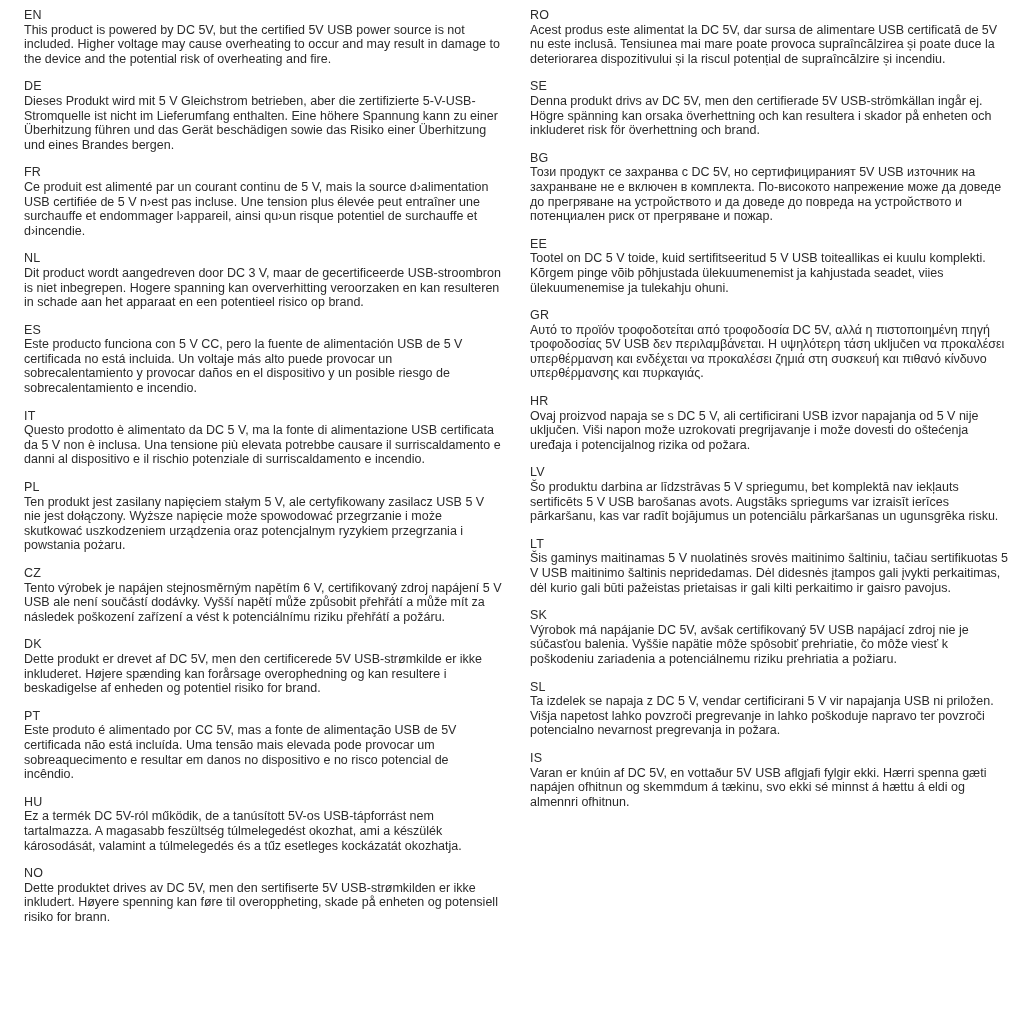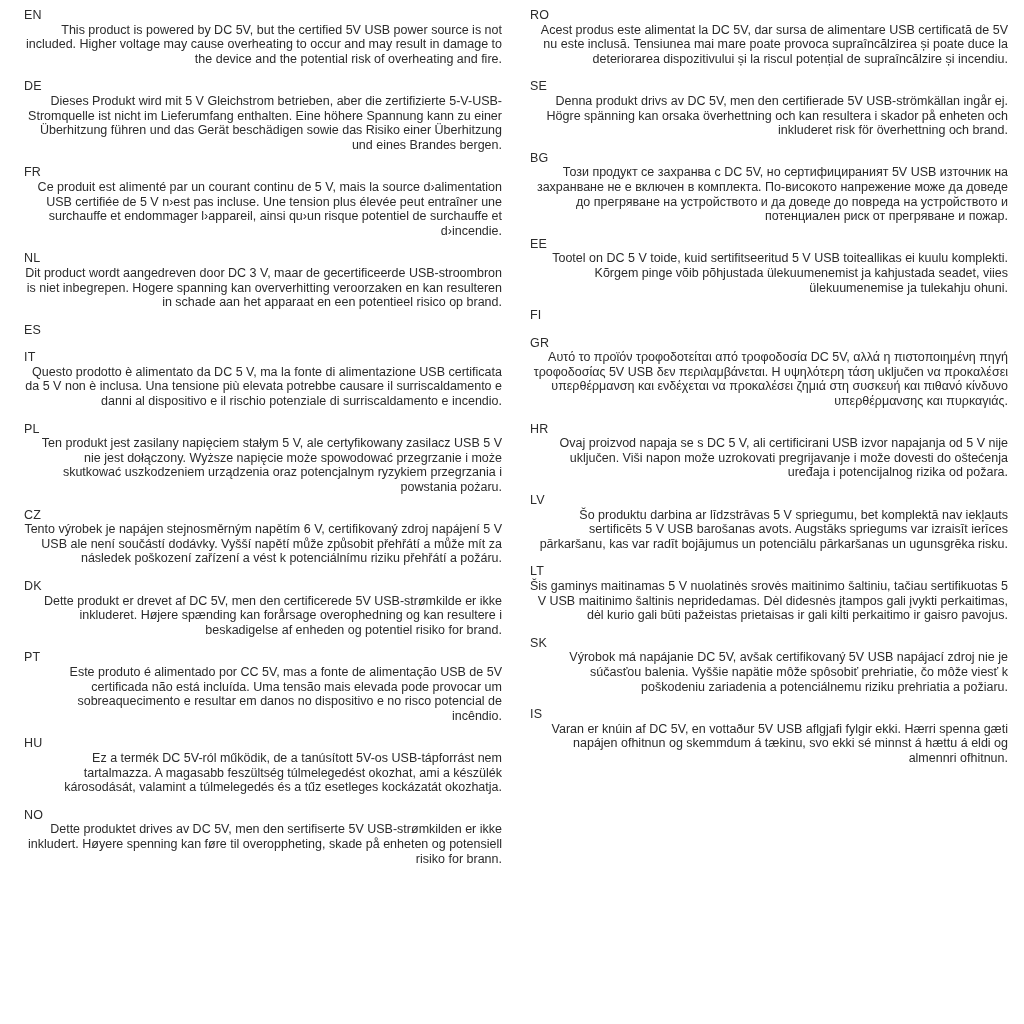--- a/index.html
+++ b/index.html
@@ -37,21 +37,21 @@
     margin: 0;
     padding: 0;
     letter-spacing: 0.2px;
   }
   .text {
     font-size: 12.5px;
     font-weight: 400;
     line-height: 14.6px;
     margin: 0;
     padding: 0;
-    text-align: right;
+    text-align: left;
   }
 </style>
 </head>
 <body>
 
 <div class="page">
   <div class="column" id="col-left">
       <section class="lang-section">
         <h2 class="code">EN</h2>
         <p class="text">This product is powered by DC 5V, but the certified 5V USB power source is not included. Higher voltage may cause overheating to occur and may result in damage to the device and the potential risk of overheating and fire.</p>
@@ -63,20 +63,21 @@
       <section class="lang-section">
         <h2 class="code">FR</h2>
         <p class="text">Ce produit est alimenté par un courant continu de 5 V, mais la source d›alimentation USB certifiée de 5 V n›est pas incluse. Une tension plus élevée peut entraîner une surchauffe et endommager l›appareil, ainsi qu›un risque potentiel de surchauffe et d›incendie.</p>
       </section>
       <section class="lang-section">
         <h2 class="code">NL</h2>
         <p class="text">Dit product wordt aangedreven door DC 3 V, maar de gecertificeerde USB-stroombron is niet inbegrepen. Hogere spanning kan oververhitting veroorzaken en kan resulteren in schade aan het apparaat en een potentieel risico op brand.</p>
       </section>
       <section class="lang-section">
         <h2 class="code">ES</h2>
+        <p class="text">Este producto funciona con 5 V CC, pero la fuente de alimentación USB de 5 V certificada no está incluida. Un voltaje más alto puede provocar un sobrecalentamiento y provocar daños en el dispositivo y un posible riesgo de sobrecalentamiento e incendio.</p>
       </section>
       <section class="lang-section">
         <h2 class="code">IT</h2>
         <p class="text">Questo prodotto è alimentato da DC 5 V, ma la fonte di alimentazione USB certificata da 5 V non è inclusa. Una tensione più elevata potrebbe causare il surriscaldamento e danni al dispositivo e il rischio potenziale di surriscaldamento e incendio.</p>
       </section>
       <section class="lang-section">
         <h2 class="code">PL</h2>
         <p class="text">Ten produkt jest zasilany napięciem stałym 5 V, ale certyfikowany zasilacz USB 5 V nie jest dołączony. Wyższe napięcie może spowodować przegrzanie i może skutkować uszkodzeniem urządzenia oraz potencjalnym ryzykiem przegrzania i powstania pożaru.</p>
       </section>
       <section class="lang-section">
@@ -111,21 +112,20 @@
       </section>
       <section class="lang-section">
         <h2 class="code">BG</h2>
         <p class="text">Този продукт се захранва с DC 5V, но сертифицираният 5V USB източник на захранване не е включен в комплекта. По-високото напрежение може да доведе до прегряване на устройството и да доведе до повреда на устройството и потенциален риск от прегряване и пожар.</p>
       </section>
       <section class="lang-section">
         <h2 class="code">EE</h2>
         <p class="text">Tootel on DC 5 V toide, kuid sertifitseeritud 5 V USB toiteallikas ei kuulu komplekti. Kõrgem pinge võib põhjustada ülekuumenemist ja kahjustada seadet, viies ülekuumenemise ja tulekahju ohuni.</p>
       </section>
       <section class="lang-section">
-        <h2 class="code">FI</h2>
       </section>
       <section class="lang-section">
         <h2 class="code">GR</h2>
         <p class="text">Αυτό το προϊόν τροφοδοτείται από τροφοδοσία DC 5V, αλλά η πιστοποιημένη πηγή τροφοδοσίας 5V USB δεν περιλαμβάνεται. Η υψηλότερη τάση uključen να προκαλέσει υπερθέρμανση και ενδέχεται να προκαλέσει ζημιά στη συσκευή και πιθανό κίνδυνο υπερθέρμανσης και πυρκαγιάς.</p>
       </section>
       <section class="lang-section">
         <h2 class="code">HR</h2>
         <p class="text">Ovaj proizvod napaja se s DC 5 V, ali certificirani USB izvor napajanja od 5 V nije uključen. Viši napon može uzrokovati pregrijavanje i može dovesti do oštećenja uređaja i potencijalnog rizika od požara.</p>
       </section>
       <section class="lang-section">
@@ -134,17 +134,21 @@
       </section>
       <section class="lang-section">
         <h2 class="code">LT</h2>
         <p class="text">Šis gaminys maitinamas 5 V nuolatinės srovės maitinimo šaltiniu, tačiau sertifikuotas 5 V USB maitinimo šaltinis nepridedamas. Dėl didesnės įtampos gali įvykti perkaitimas, dėl kurio gali būti pažeistas prietaisas ir gali kilti perkaitimo ir gaisro pavojus.</p>
       </section>
       <section class="lang-section">
         <h2 class="code">SK</h2>
         <p class="text">Výrobok má napájanie DC 5V, avšak certifikovaný 5V USB napájací zdroj nie je súčasťou balenia. Vyššie napätie môže spôsobiť prehriatie, čo môže viesť k poškodeniu zariadenia a potenciálnemu riziku prehriatia a požiaru.</p>
       </section>
       <section class="lang-section">
+        <h2 class="code">SL</h2>
+        <p class="text">Ta izdelek se napaja z DC 5 V, vendar certificirani 5 V vir napajanja USB ni priložen. Višja napetost lahko povzroči pregrevanje in lahko poškoduje napravo ter povzroči potencialno nevarnost pregrevanja in požara.</p>
+      </section>
+      <section class="lang-section">
         <h2 class="code">IS</h2>
         <p class="text">Varan er knúin af DC 5V, en vottaður 5V USB aflgjafi fylgir ekki. Hærri spenna gæti napájen ofhitnun og skemmdum á tækinu, svo ekki sé minnst á hættu á eldi og almennri ofhitnun.</p>
       </section>
     </div>
 </div>
 
 </body></html>

